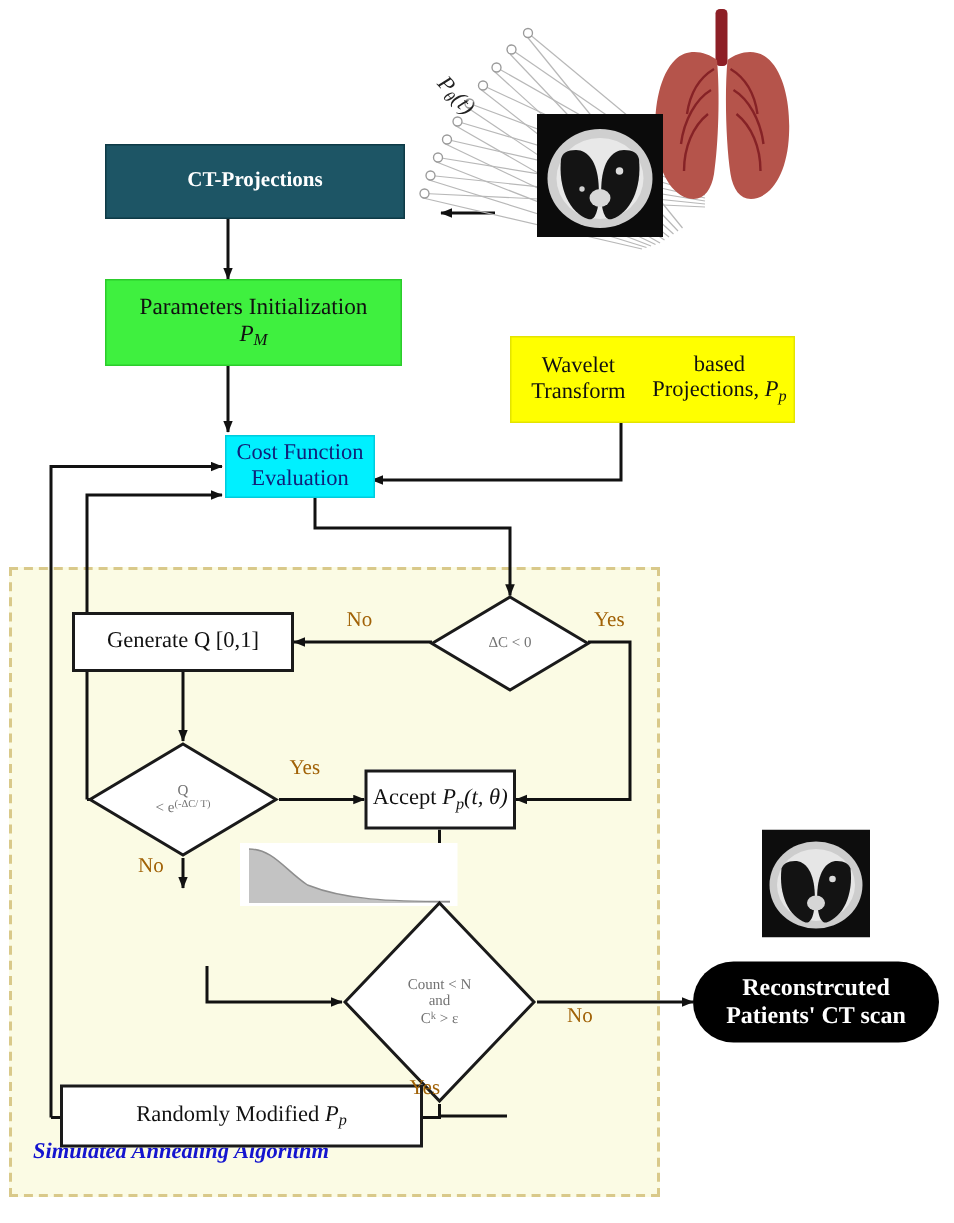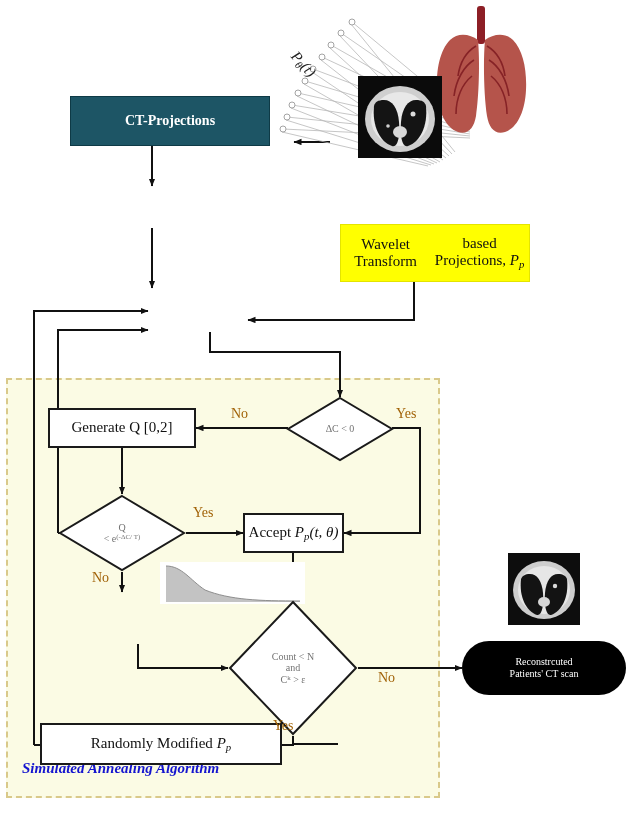--- a/index.html
+++ b/index.html
@@ -13,22 +13,22 @@
         line-height:1.15;}
   .lbl{position:absolute;font-size:14px;color:#a16207;white-space:nowrap;}
 
   
   .box-ct{background:#1d5565;border:1px solid #0e3a46;color:#ffffff;
           font-weight:bold;font-size:14px;}
   .box-param{background:#3ff03f;border:1px solid #2ccc2c;color:#101010;font-size:15.5px;}
   .box-wavelet{background:#ffff00;border:1px solid #e4e400;color:#101010;font-size:15px;}
   .box-cost{background:#00f0ff;border:1px solid #00ccdd;color:#10207a;font-size:15px;}
   .box-plain{background:#ffffff;border:2px solid #1a1a1a;color:#111;font-size:15px;}
-  .term{background:#000000;color:#ffffff;border-radius:30px;font-weight:normal;
-        font-size:10px;line-height:1.2;}
+  .term{background:#000000;color:#ffffff;border-radius:30px;font-weight:bold;
+        font-size:16px;line-height:1.2;}
 
   .sub{font-size:0.72em;vertical-align:-0.28em;font-style:italic;}
   .sup{font-size:0.70em;vertical-align:0.45em;}
   .ital{font-style:italic;}
 
   .dashbox{position:absolute;background:#fbfbe4;border:2px dashed #d9c98a;}
   .sa-title{position:absolute;color:#1414cf;font-weight:bold;font-style:italic;
             font-size:15px;}
 
   .diamond{position:absolute;}
@@ -250,39 +250,49 @@
   </svg>
 
   <div class="ptheta" style="left:300px;top:48px;">
     <span>P</span><span class="sub">θ</span><span>(t)</span>
   </div>
 
   <div class="node box-ct" style="left:70px;top:96px;width:200px;height:50px;">
     <span>CT-Projections</span>
   </div>
 
+  <div class="node box-param" style="left:70px;top:186px;width:198px;height:58px;flex-direction:column;">
+    <span>Parameters Initialization</span>
+    <span>
+      <i class="ital">P</i><i class="sub ital">M</i>
+    </span>
+  </div>
 
   <div class="node box-wavelet" style="left:340px;top:224px;width:190px;height:58px;flex-direction:row;">
     <span>Wavelet Transform</span>
     <span>
       <span>based Projections,</span>
       <i class="ital">P</i><i class="sub ital">p</i>
     </span>
   </div>
 
+  <div class="node box-cost" style="left:150px;top:290px;width:100px;height:42px;flex-direction:column;">
+    <span>Cost Function</span>
+    <span>Evaluation</span>
+  </div>
 
   <div class="diamond" style="left:286px;top:396px;width:108px;height:66px;">
     <svg width="108" height="66">
       <polygon points="54,2 106,33 54,64 2,33" fill="#ffffff" stroke="#1a1a1a" stroke-width="2"></polygon>
     </svg>
     <div class="dtext">ΔC &lt; 0</div>
   </div>
 
   <div class="node box-plain" style="left:48px;top:408px;width:148px;height:40px;">
-    <span>Generate Q [0,2]</span>
+    <span>Generate Q [0,1]</span>
   </div>
 
   <div class="diamond" style="left:58px;top:494px;width:128px;height:78px;">
     <svg width="128" height="78">
       <polygon points="64,2 126,39 64,76 2,39" fill="#ffffff" stroke="#1a1a1a" stroke-width="2"></polygon>
     </svg>
     <div class="dtext" style="flex-direction:column;">
       <span>Q</span>
       <span><span>&lt; e</span><span class="sup">(-ΔC/ T)</span></span>
     </div>

